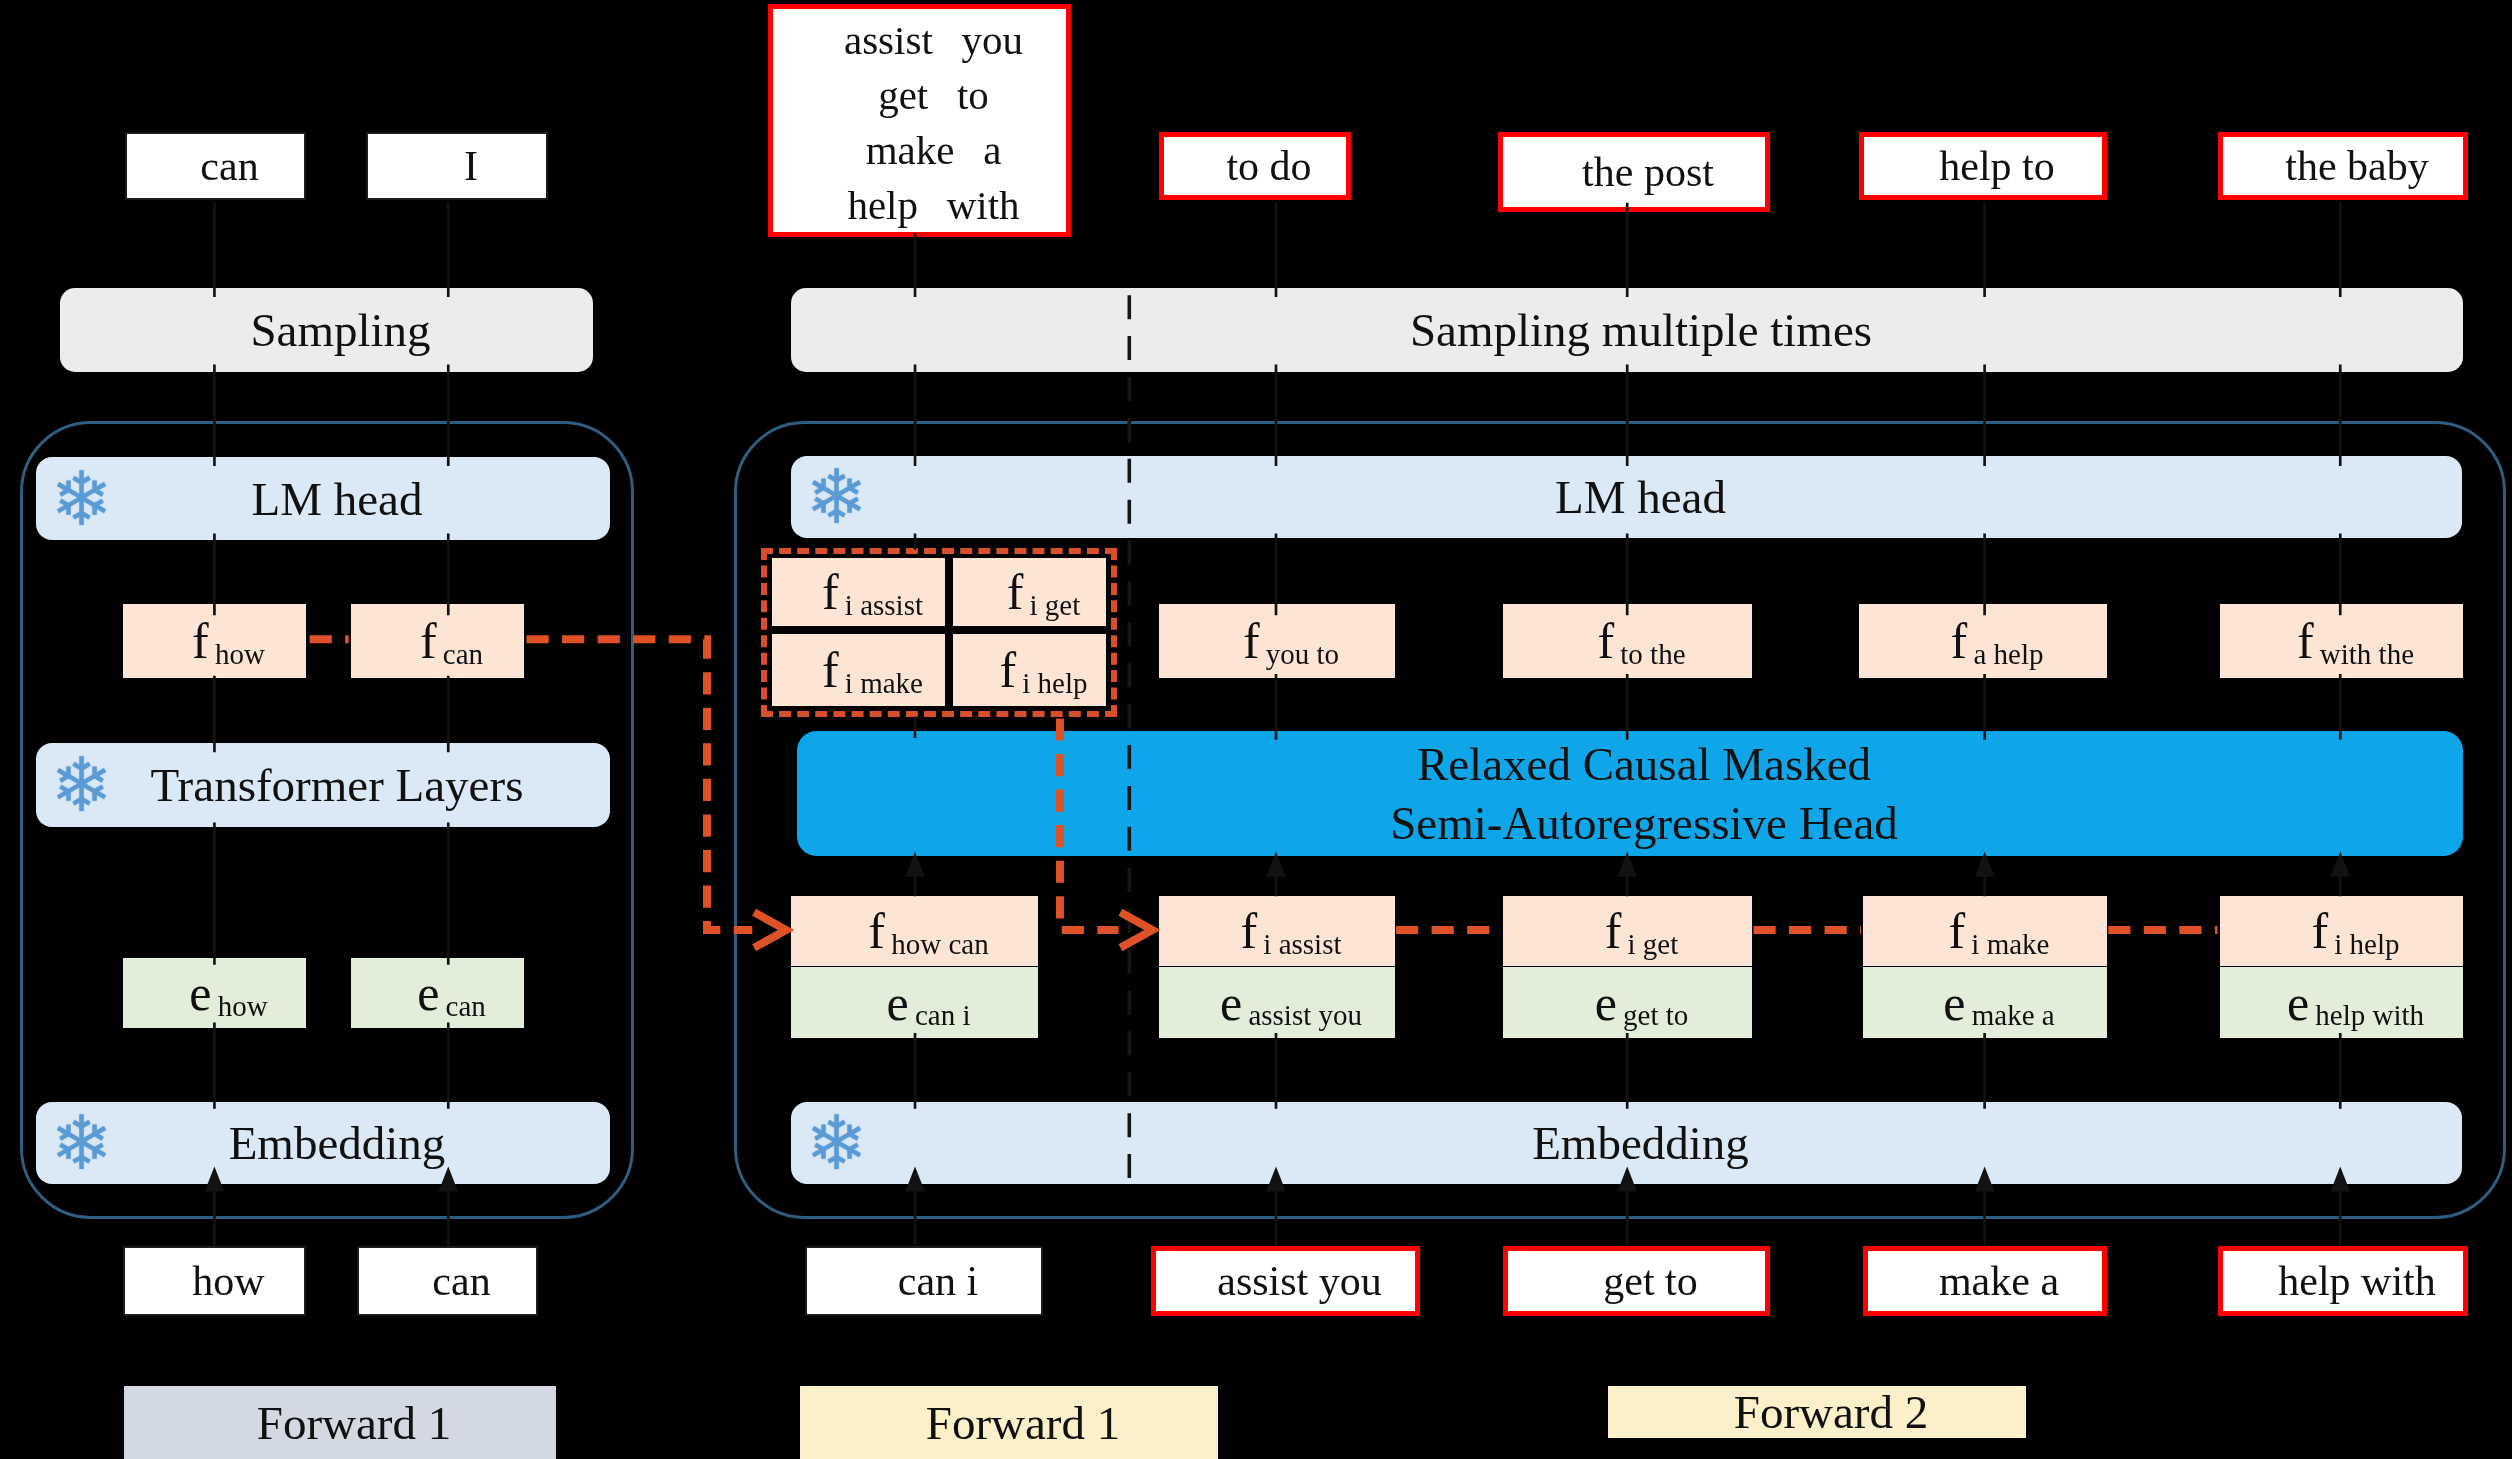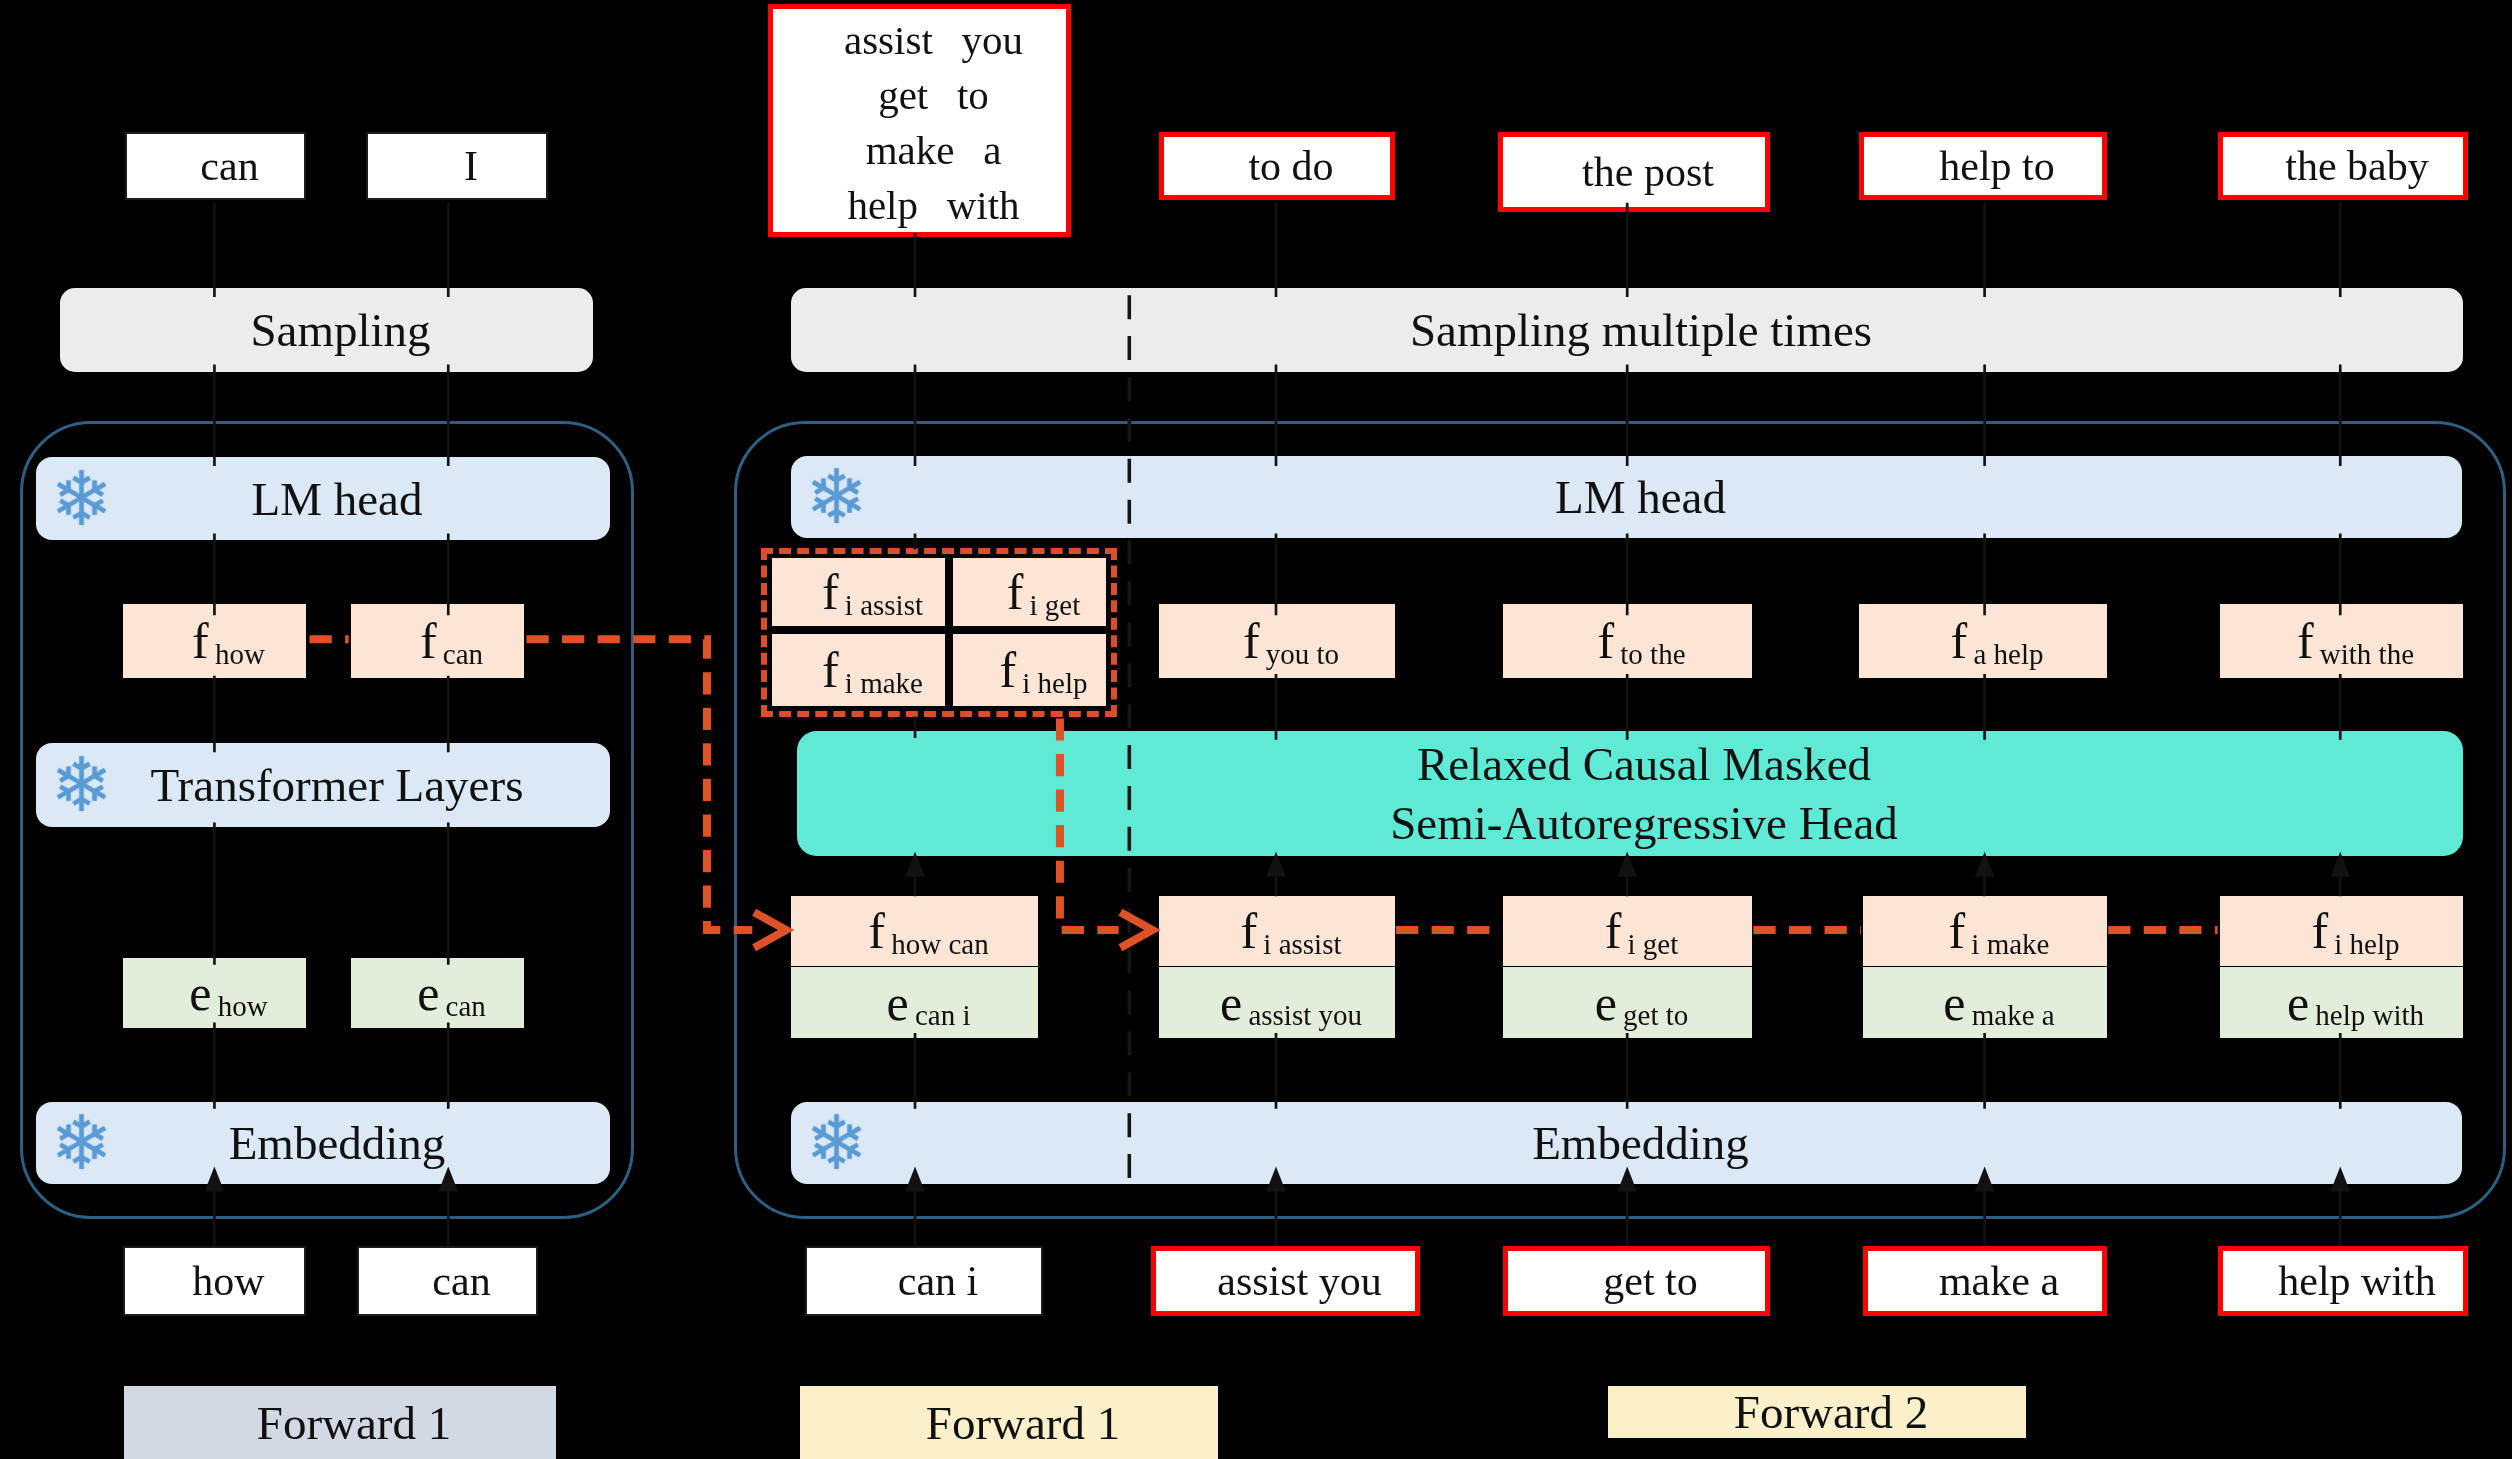--- a/index.html
+++ b/index.html
@@ -12,21 +12,21 @@
   .token.multi{flex-direction:column;line-height:55px;font-size:41px;word-spacing:0.45em;padding-top:3.6px;}
   .bar{background:#ececec;border-radius:15px;font-size:47px;}
   .blue{background:#dbe8f5;border-radius:16px;font-size:47px;}
   .peach{background:#fce5d5;}
   .green{background:#e3eeda;}
   .vec .base{font-size:50px;}
   .vec .sub{font-size:29px;margin-left:6.2px;transform:translateY(13.3px);display:inline-block;}
   .container{border:3.6px solid #2e5f82;border-radius:71px;background:transparent;}
   .snow{position:absolute;left:14.2px;top:50%;transform:translateY(-50%);font-size:75px;
         color:#5b9bd5;text-shadow:0 0 1.8px #9cc3e5;font-family:"DejaVu Sans",sans-serif;}
-  .yellow{background:#5eead4;border-radius:19.6px;font-size:47px;line-height:59px;flex-direction:column;}
+  .yellow{background:#0ea5e9;border-radius:19.6px;font-size:47px;line-height:59px;flex-direction:column;}
   .fwd{font-size:47px;}
   .fwd.steel{background:#d3d9e3;}
   .fwd.cream{background:#fcf0cb;}
   .dashedbox{border:6.2px dashed #d8502b;}
   svg.overlay{position:absolute;left:0;top:0;z-index:20;pointer-events:none;}
 </style>
 </head>
 <body>
 
 <div id="canvas">
@@ -87,21 +87,21 @@
   <div class="abs center fwd steel" style="left:124px;top:1386px;width:432px;height:73px">
       <span>Forward 1</span>
     </div>
 
   <div class="abs center token red multi" style="left:768px;top:4.4px;width:303px;height:233px">
     <span>assist you</span>
     <span>get to</span>
     <span>make a</span>
     <span>help with</span>
   </div>
-  <div class="abs center token red" style="left:1159px;top:132px;width:236px;height:68px">
+  <div class="abs center token red" style="left:1159px;top:132px;width:192px;height:68px">
       <span>to do</span>
     </div>
   <div class="abs center token red" style="left:1498px;top:132px;width:272px;height:80px">
       <span>the post</span>
     </div>
   <div class="abs center token red" style="left:1859px;top:132px;width:248px;height:68px">
       <span>help to</span>
     </div>
   <div class="abs center token red" style="left:2218px;top:132px;width:250px;height:68px">
       <span>the baby</span>

